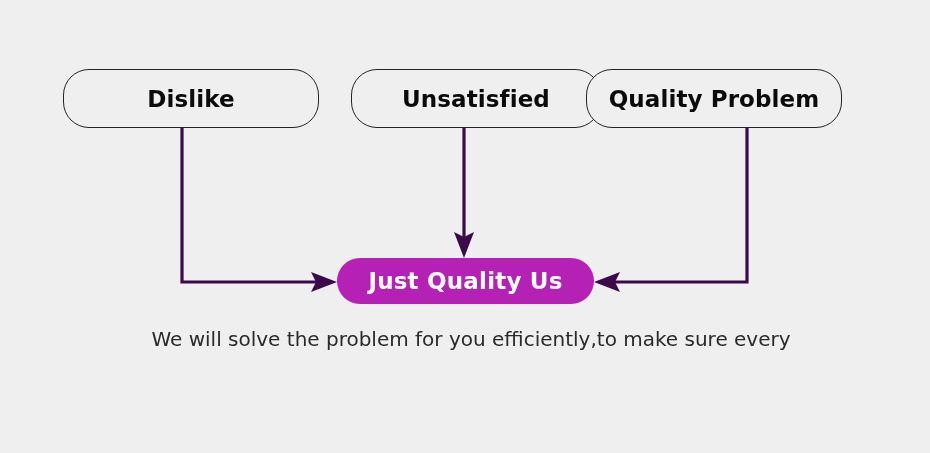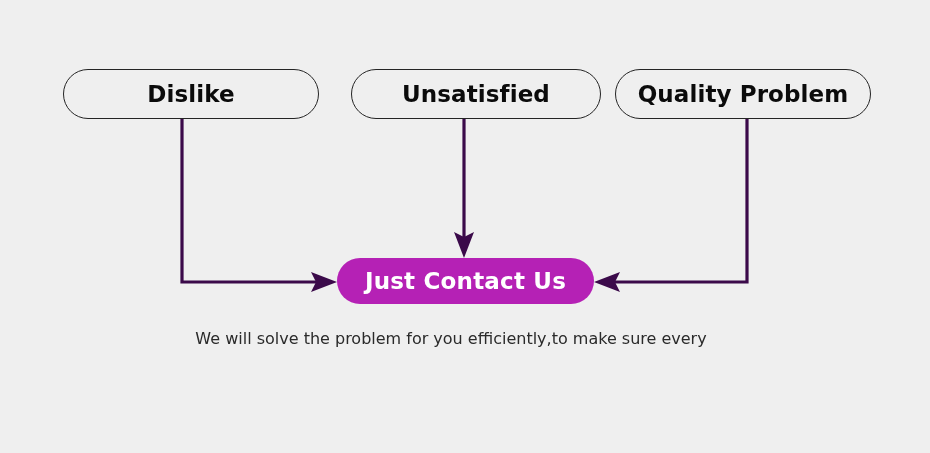--- a/index.html
+++ b/index.html
@@ -25,39 +25,39 @@
     left: 0;
     top: 0;
     width: 930px;
     height: 453px;
     pointer-events: none;
   }
   
   .reason-pill {
     position: absolute;
     top: 69px;
-    height: 50px;
+    height: 59px;
     box-sizing: border-box;
     border: 1.6px solid #242424;
     border-radius: 26px;
     background: #efefef;
     display: flex;
     align-items: center;
     justify-content: center;
   }
   .reason-label {
     font-size: 23px;
     font-weight: bold;
     color: #0b0b0b;
     letter-spacing: 0.1px;
     white-space: nowrap;
   }
   #pill-dislike      { left: 63px;  width: 256px; }
   #pill-unsatisfied  { left: 351px; width: 250px; }
-  #pill-quality      { left: 615px; width: 256px; }
+  #pill-quality      { left: 586px; width: 256px; }
 
   
   #cta-button {
     position: absolute;
     left: 337px;
     top: 258px;
     width: 257px;
     height: 46px;
     border-radius: 23px;
     background: #b521b5;
@@ -70,25 +70,25 @@
     font-size: 23px;
     font-weight: bold;
     color: #ffffff;
     white-space: nowrap;
     letter-spacing: 0.2px;
   }
 
   
   #caption {
     position: absolute;
-    left: 101px;
+    left: 121px;
     top: 324px;
     width: 700px;
     text-align: center;
-    font-size: 16px;
+    font-size: 20px;
     line-height: 30px;
     color: #2a2a2a;
     font-family: "DejaVu Sans", "Liberation Sans", sans-serif;
   }
   .caption-line { display: block; }
 </style>
 </head>
 <body>
 
 <div id="diagram">
@@ -117,20 +117,20 @@
 
   <div class="reason-pill" id="pill-unsatisfied">
     <span class="reason-label">Unsatisfied</span>
   </div>
 
   <div class="reason-pill" id="pill-quality">
     <span class="reason-label">Quality Problem</span>
   </div>
 
   <div id="cta-button">
-    <span id="cta-label">Just Contact Us</span>
+    <span id="cta-label">Just Quality Us</span>
   </div>
 
   <div id="caption">
     <span class="caption-line">We will solve the problem for you efficiently,to make sure every</span>
   </div>
 
 </div>
 
 </body></html>

